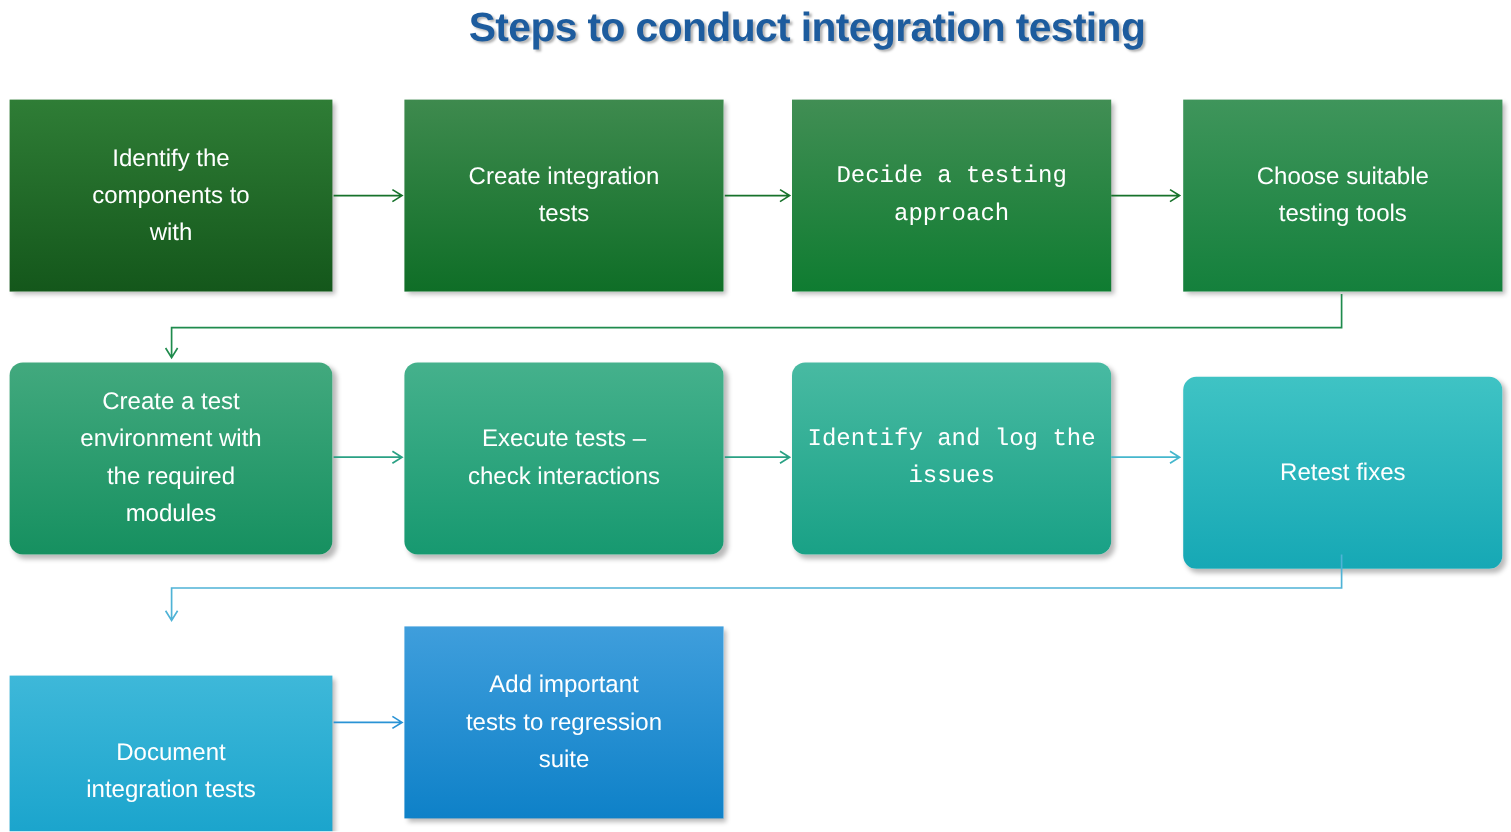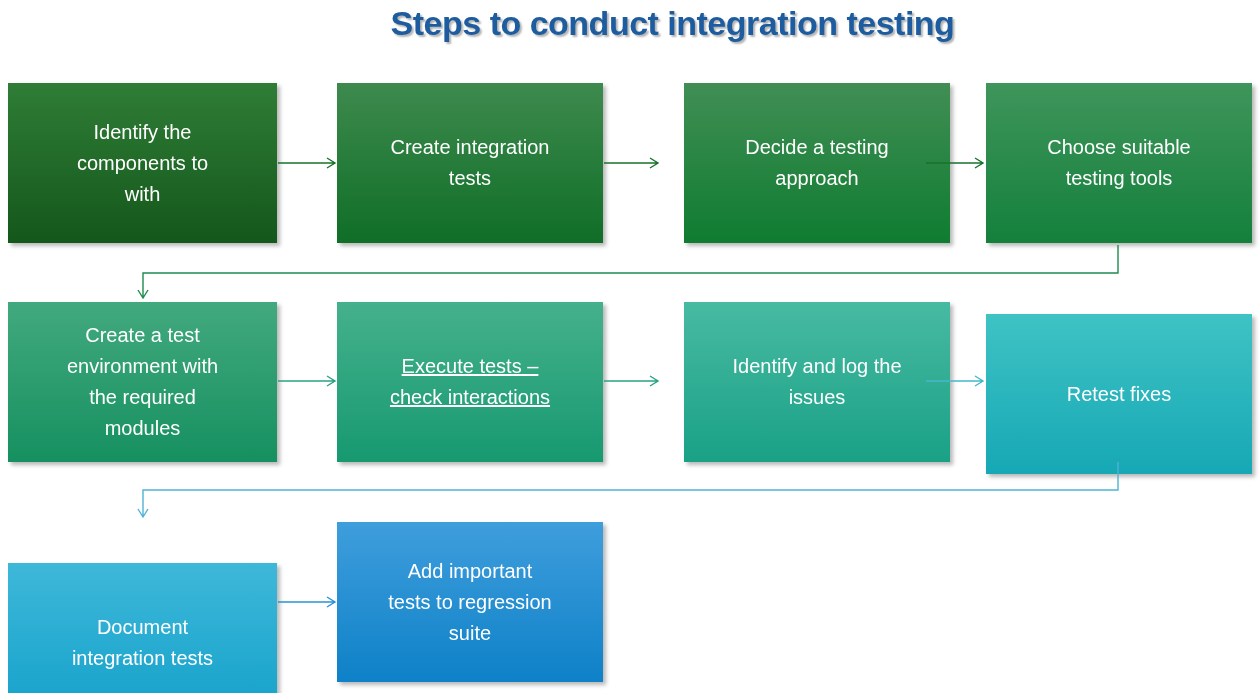--- a/index.html
+++ b/index.html
@@ -28,25 +28,25 @@
     text-align:center;
     color:#ffffff;
     font-size:20px;
     line-height:31px;
     box-shadow:3px 3px 4px rgba(0,0,0,0.28);
   }
   .step .lbl{white-space:pre-line;}
   
   .c1{left:8px;width:269px;}
   .c2{left:337px;}
-  .c3{left:684px;}
+  .c3{left:660px;font-family:Liberation Mono, monospace;}
   .c4{left:986px;}
   
   .r1{top:83px;}
-  .r2{top:302px;}
+  .r2{top:302px;border-radius:11px;}
   .r3{top:522px;}
   .connector-layer{
     position:absolute;top:0;left:0;width:1259px;height:693px;
     pointer-events:none;
   }
   .connector-layer path{fill:none;stroke-width:1.4px;}
 </style>
 </head>
 <body>
 
@@ -71,21 +71,21 @@
     <span class="lbl">Choose suitable
 testing tools</span>
   </div>
 
   <div class="step c1 r2" style="background: linear-gradient(rgb(66, 169, 126), rgb(22, 144, 96));">
     <span class="lbl">Create a test
 environment with
 the required
 modules</span>
   </div>
-  <div class="step c2 r2" style="background: linear-gradient(rgb(69, 177, 140), rgb(23, 153, 112)); text-decoration: underline;">
+  <div class="step c2 r2" style="background: linear-gradient(rgb(69, 177, 140), rgb(23, 153, 112));">
     <span class="lbl">Execute tests –
 check interactions</span>
   </div>
   <div class="step c3 r2" style="background: linear-gradient(rgb(72, 186, 162), rgb(25, 161, 134));">
     <span class="lbl">Identify and log the
 issues</span>
   </div>
   <div class="step c4 r2" style="background: linear-gradient(rgb(63, 195, 196), rgb(22, 168, 181)); margin-top: 12px;">
     <span class="lbl">Retest fixes</span>
   </div>

